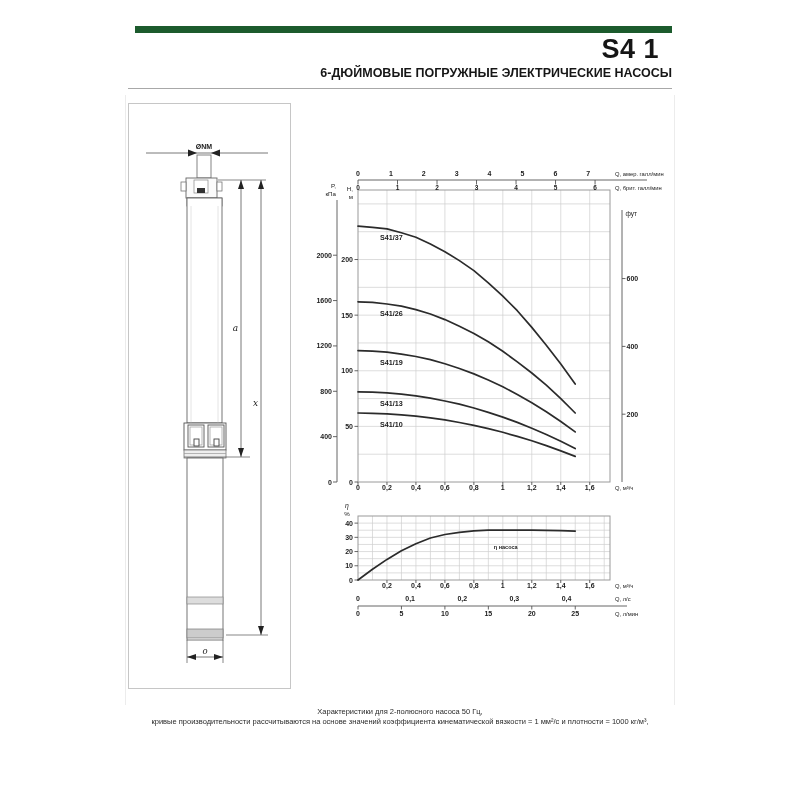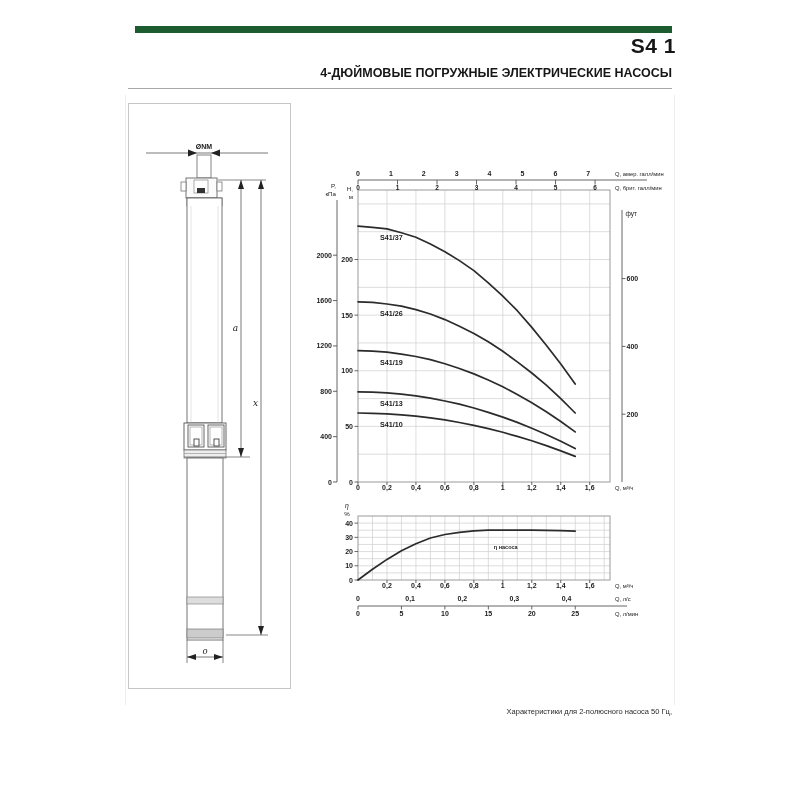--- a/index.html
+++ b/index.html
@@ -1,38 +1,38 @@
 <!DOCTYPE html>
 <html><head>
 <meta charset="utf-8">
 <style>
   html,body{margin:0;padding:0;width:800px;height:800px;background:#ffffff;overflow:hidden;}
   .page{position:relative;width:800px;height:800px;font-family:"Liberation Sans",sans-serif;color:#111;}
   .green-bar{position:absolute;left:135px;top:26px;width:537px;height:7px;}
-  .title{position:absolute;left:132px;top:34px;width:544px;text-align:right;font-size:21px;font-weight:bold;letter-spacing:0.5px;color:#161616;}
+  .title{position:absolute;left:115px;top:34px;width:544px;text-align:right;font-size:27px;font-weight:bold;letter-spacing:0.5px;color:#161616;}
   .subtitle{position:absolute;left:128px;top:66px;width:544px;text-align:right;font-size:12.5px;font-weight:bold;color:#161616;}
   .rule{position:absolute;left:128px;top:88px;width:544px;height:1px;background:#a8a8a8;}
   .edge{position:absolute;top:95px;height:610px;width:1px;background:#ececec;}
   .edge-l{left:125px;}
   .edge-r{left:674px;}
   .drawing-box{position:absolute;left:128px;top:103px;width:163px;height:586px;}
   .chart1{position:absolute;left:295px;top:140px;}
   .chart2{position:absolute;left:295px;top:500px;}
-  .footer{position:absolute;left:128px;top:707px;width:544px;text-align:right;font-size:7.5px;line-height:10px;color:#2a2a2a;}
+  .footer{position:absolute;left:128px;top:707px;width:544px;text-align:center;font-size:7.5px;line-height:10px;color:#2a2a2a;}
   svg text{font-family:"Liberation Sans",sans-serif;}
   .dim-label{font-family:"DejaVu Serif",serif;font-style:italic;}
 </style>
 </head>
 <body>
 
 <div class="page">
 
   <div class="green-bar" style="background: rgb(28, 91, 45);"></div>
   <div class="title">S4 1</div>
-  <div class="subtitle">4-ДЮЙМОВЫЕ ПОГРУЖНЫЕ ЭЛЕКТРИЧЕСКИЕ НАСОСЫ</div>
+  <div class="subtitle">6-ДЮЙМОВЫЕ ПОГРУЖНЫЕ ЭЛЕКТРИЧЕСКИЕ НАСОСЫ</div>
   <div class="rule"></div>
   <div class="edge edge-l"></div>
   <div class="edge edge-r"></div>
 
   <div class="drawing-box">
     <svg width="163" height="586" viewBox="0 0 163 586">
       <rect x="0.5" y="0.5" width="162" height="585" fill="none" stroke="#c6c6c6"></rect>
 
       <line x1="18" y1="50" x2="140" y2="50" stroke="#555" stroke-width="0.8"></line>
       <polygon points="69,50 60,46.5 60,53.5" fill="#222"></polygon>
@@ -272,15 +272,16 @@
       <text x="193.3448275862069" y="115.5" text-anchor="middle" font-size="7" fill="#1b1b1b" font-weight="700">15</text>
       <line x1="236.79310344827584" y1="106" x2="236.79310344827584" y2="109.5" stroke="#555" stroke-width="0.9"></line>
       <text x="236.79310344827584" y="115.5" text-anchor="middle" font-size="7" fill="#1b1b1b" font-weight="700">20</text>
       <line x1="280.2413793103449" y1="106" x2="280.2413793103449" y2="109.5" stroke="#555" stroke-width="0.9"></line>
       <text x="280.2413793103449" y="115.5" text-anchor="middle" font-size="7" fill="#1b1b1b" font-weight="700">25</text>
       <text x="320" y="115.5" text-anchor="start" font-size="5.8" fill="#1b1b1b">Q, л/мин</text>
     </svg>
 
   <div class="footer">
     <div>Характеристики для 2-полюсного насоса 50 Гц,</div>
+    <div>кривые производительности рассчитываются на основе значений коэффициента кинематической вязкости = 1 мм²/с и плотности = 1000 кг/м³,</div>
   </div>
 
 </div>
 
 </body></html>

